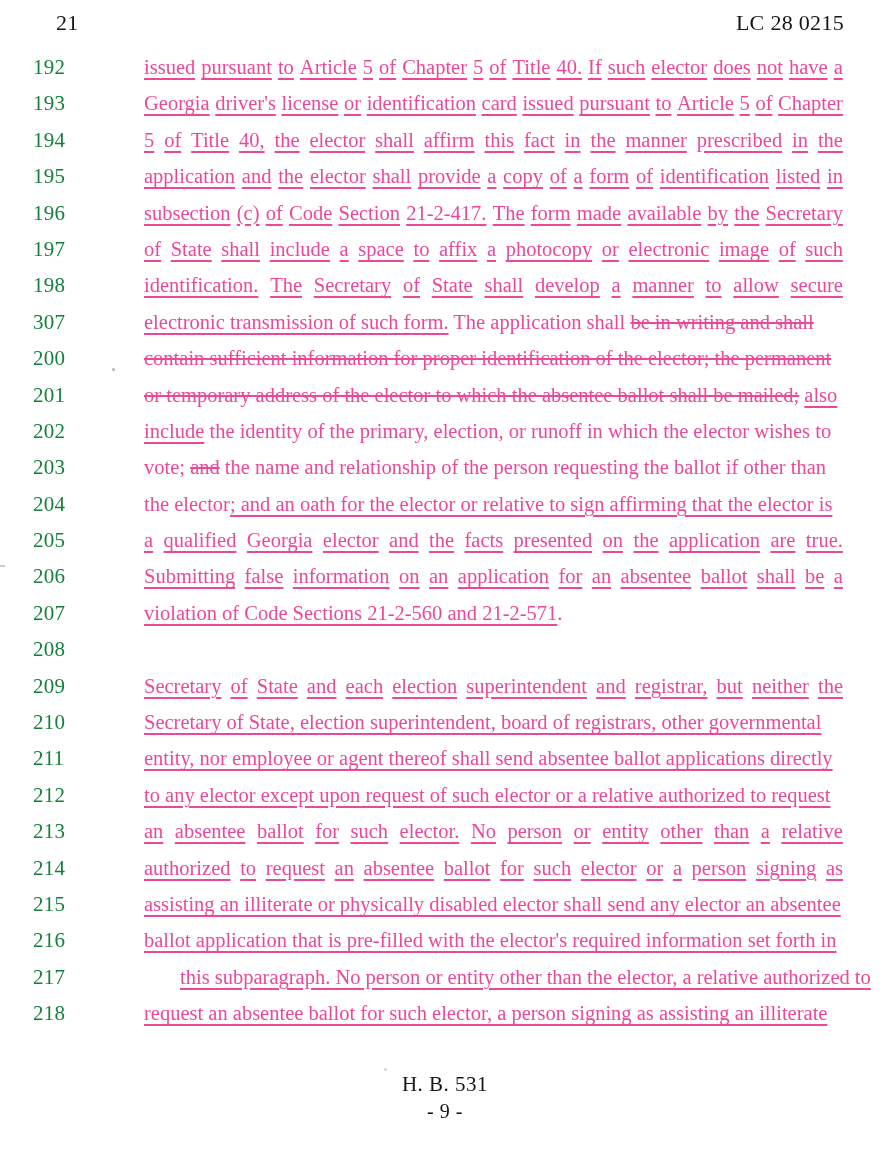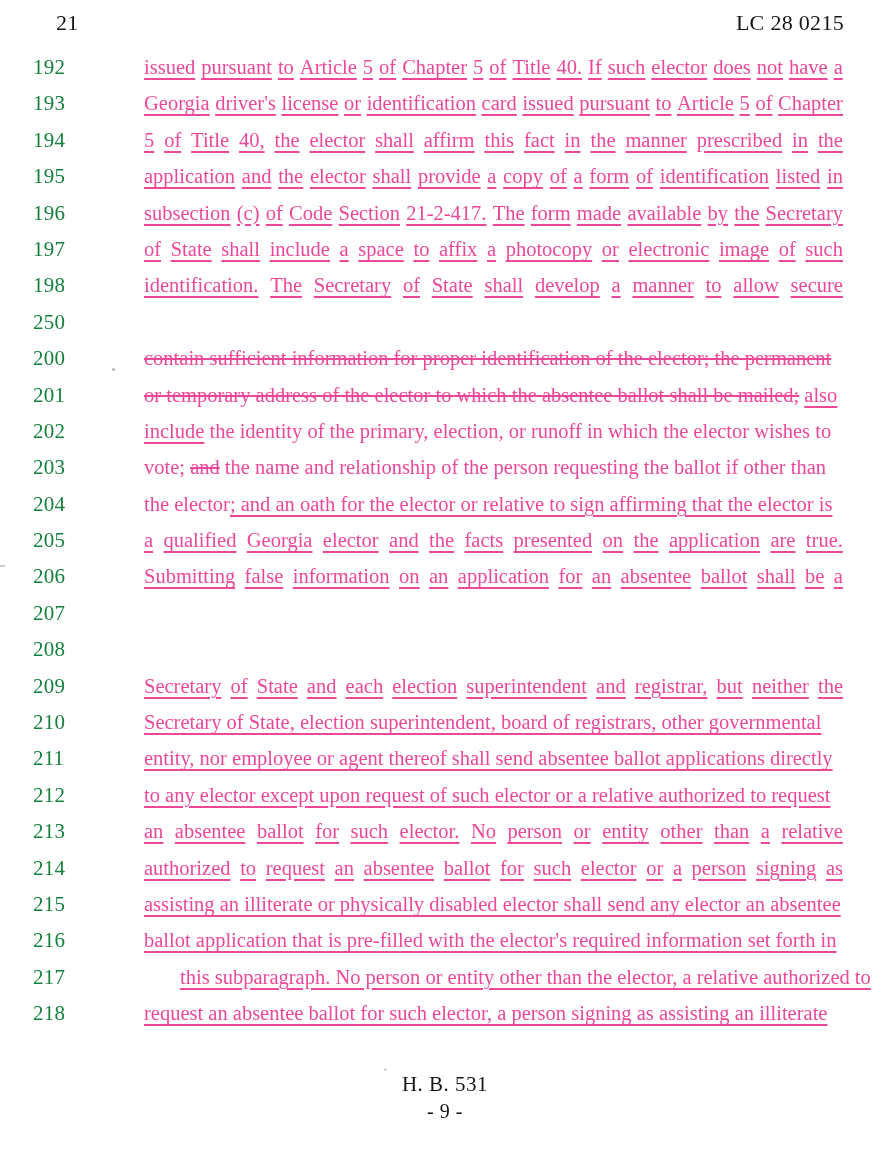--- a/index.html
+++ b/index.html
@@ -299,21 +299,22 @@
           <span class="w ins">shall</span>
           <span class="w ins">develop</span>
           <span class="w ins">a</span>
           <span class="w ins">manner</span>
           <span class="w ins">to</span>
           <span class="w ins">allow</span>
           <span class="w ins">secure</span>
         </div>
       </div>
       <div class="line-row">
-        <div class="line-number">250</div>
+        <div class="line-number">307</div>
+        <div class="line-text" style="letter-spacing: 0px;"><span class="ins">electronic transmission of such form.</span><span class="plain">  The application shall </span><span class="del">be in writing and shall</span></div>
       </div>
       <div class="line-row">
         <div class="line-number">200</div>
         <div class="line-text" style="letter-spacing: 0px;"><span class="del">contain sufficient information for proper identification of the elector; the permanent</span></div>
       </div>
       <div class="line-row">
         <div class="line-number">201</div>
         <div class="line-text" style="letter-spacing: 0px;"><span class="del">or temporary address of the elector to which the absentee ballot shall be mailed;</span><span class="plain"> </span><span class="ins">also</span></div>
       </div>
       <div class="line-row">
@@ -359,20 +360,21 @@
           <span class="w ins">an</span>
           <span class="w ins">absentee</span>
           <span class="w ins">ballot</span>
           <span class="w ins">shall</span>
           <span class="w ins">be</span>
           <span class="w ins">a</span>
         </div>
       </div>
       <div class="line-row">
         <div class="line-number">207</div>
+        <div class="line-text" style="letter-spacing: 0px;"><span class="ins">violation of Code Sections 21-2-560 and 21-2-571</span><span class="plain">.</span></div>
       </div>
       <div class="line-row">
         <div class="line-number">208</div>
       </div>
       <div class="line-row">
         <div class="line-number">209</div>
         <div class="line-text justify">
           <span class="w ins">Secretary</span>
           <span class="w ins">of</span>
           <span class="w ins">State</span>

